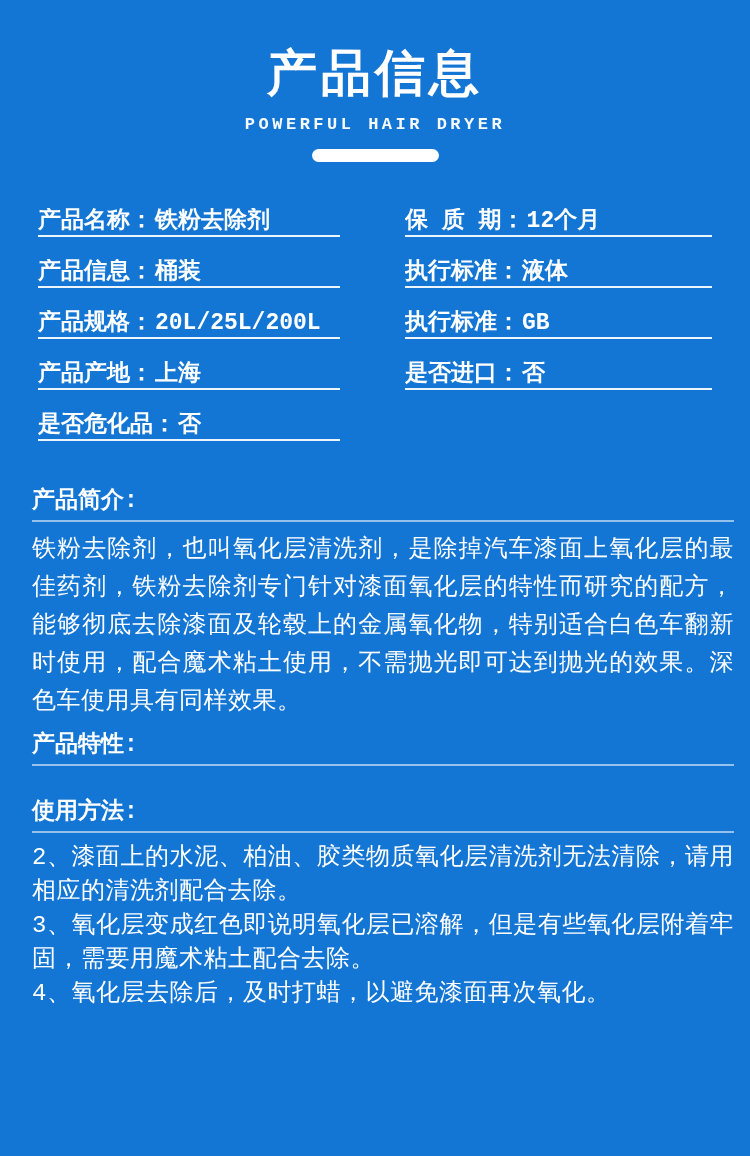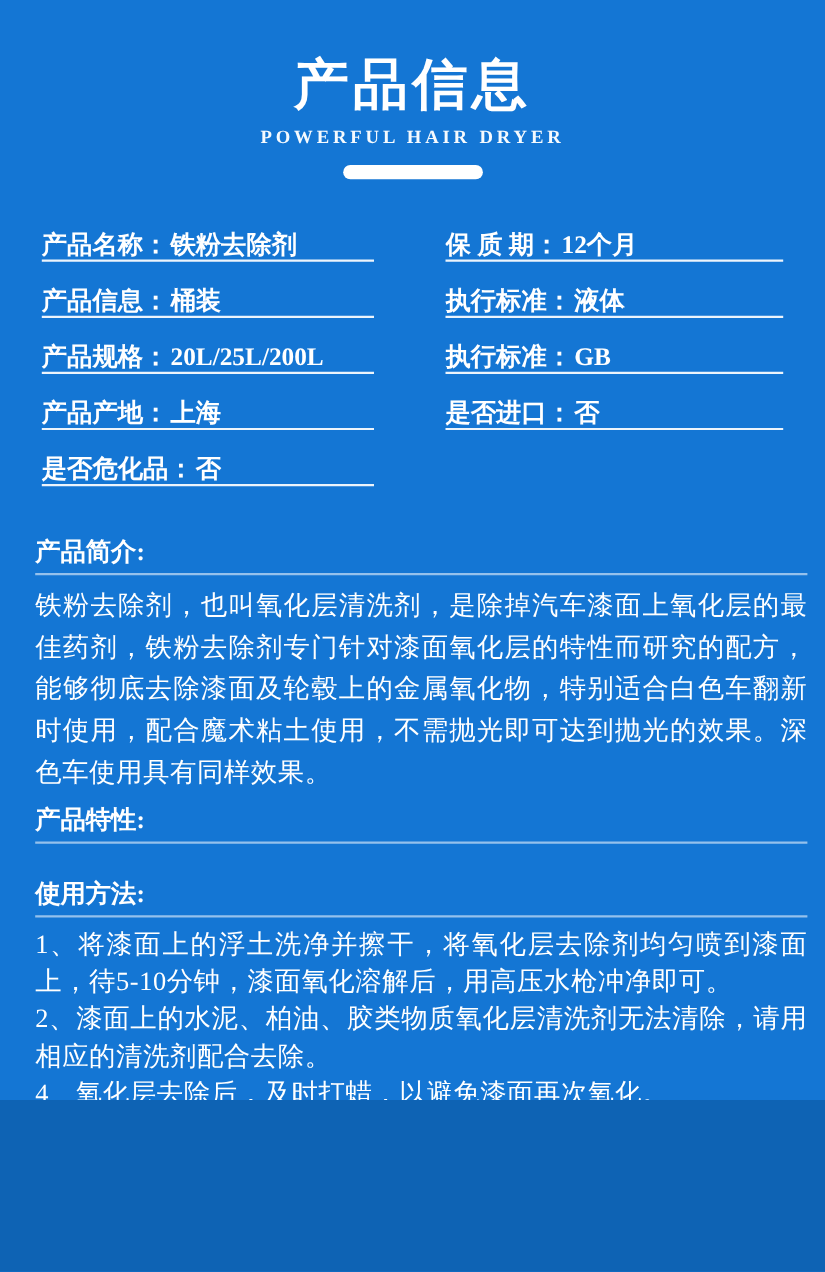--- a/index.html
+++ b/index.html
@@ -1,23 +1,23 @@
 <!DOCTYPE html>
 <html><head>
 <meta charset="utf-8">
 <style>
   * { margin:0; padding:0; box-sizing:border-box; }
   html,body { background:#0e63b4; }
   .page {
     position:relative;
-    width:750px; height:1000px;
+    width:750px; height:1156px;
     margin:0 auto;
     background:#1476d4;
     color:#ffffff;
-    font-family:Liberation Serif, serif;
+    font-family:Liberation Mono, monospace;
     overflow:hidden;
   }
   
   .header { padding-top:48px; text-align:center; }
   .title {
     font-size:50px; font-weight:800; letter-spacing:4px;
     line-height:58px;
   }
   .subtitle {
     margin-top:9px;
@@ -115,20 +115,20 @@
     <div class="section-body">铁粉去除剂，也叫氧化层清洗剂，是除掉汽车漆面上氧化层的最佳药剂，铁粉去除剂专门针对漆面氧化层的特性而研究的配方，能够彻底去除漆面及轮毂上的金属氧化物，特别适合白色车翻新时使用，配合魔术粘土使用，不需抛光即可达到抛光的效果。深色车使用具有同样效果。</div>
   </div>
 
   <div class="section section-features">
     <div class="section-heading">产品特性:</div>
   </div>
 
   <div class="section section-usage">
     <div class="section-heading">使用方法:</div>
     <ul class="usage-list">
-      <li class="usage-item">1、将漆面上的浮土洗净并擦干，将氧化层去除剂均匀喷到漆面上，待5-10分钟，漆面氧化溶解后，用高压水枪冲净即可。</li>
       <li class="usage-item">2、漆面上的水泥、柏油、胶类物质氧化层清洗剂无法清除，请用相应的清洗剂配合去除。</li>
+      <li class="usage-item">3、氧化层变成红色即说明氧化层已溶解，但是有些氧化层附着牢固，需要用魔术粘土配合去除。</li>
       <li class="usage-item">4、氧化层去除后，及时打蜡，以避免漆面再次氧化。</li>
 
     </ul>
   </div>
 
 </div>
 
 </body></html>

